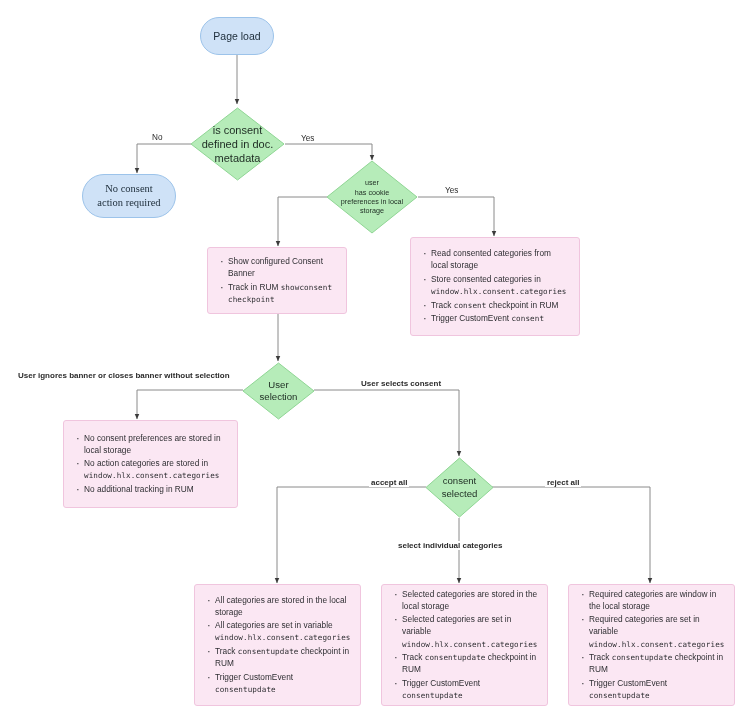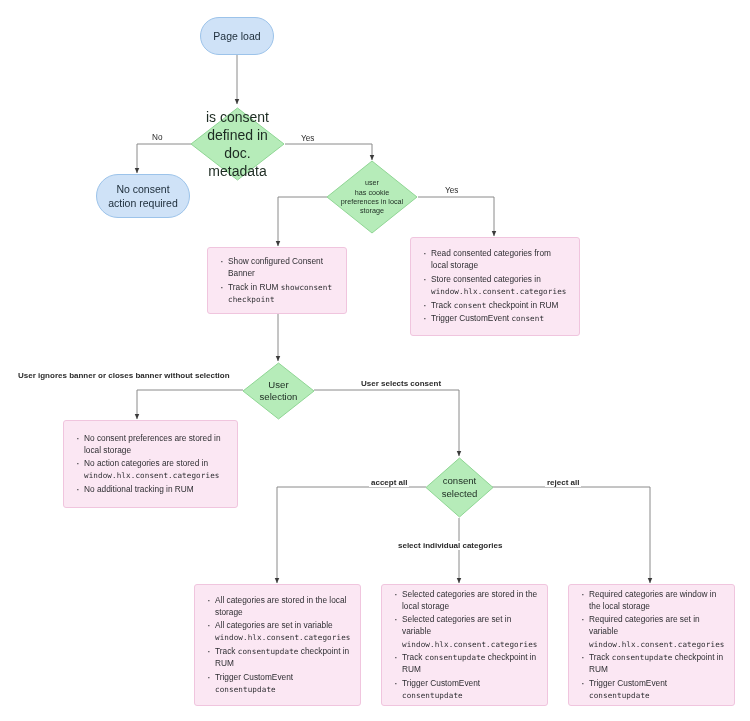--- a/index.html
+++ b/index.html
@@ -58,21 +58,21 @@
   .diamond-label {
     position: absolute;
     left: 0;
     top: 0;
     width: 100%;
     height: 100%;
     display: flex;
     align-items: center;
     justify-content: center;
     text-align: center;
-    font-size: 14px;
+    font-size: 11px;
     line-height: 1.3;
     color: #1d2b22;
     padding: 0 6px;
     box-sizing: border-box;
     white-space: pre-line;
   }
   .diamond-label.big {
     font-size: 9.6px;
   }
   
@@ -178,21 +178,21 @@
 
   <div class="diamond-wrap" style="left:190px; top:107px; width:95px; height:74px;">
     <svg class="diamond-shape" viewBox="0 0 95 74" preserveAspectRatio="none">
       <polygon points="47.5,1 94,37 47.5,73 1,37" fill="#b6ecb9" stroke="#8fd694" stroke-width="1"></polygon>
     </svg>
     <div class="diamond-label">is consent
 defined in doc.
 metadata</div>
   </div>
 
-  <div class="node stadium" style="left:96px; top:174px; width:94px; height:44px;">
+  <div class="node stadium" style="left:82px; top:174px; width:94px; height:44px;font-family:Liberation Serif, serif;">
     <span style="white-space:pre-line;">No consent
 action required</span>
   </div>
 
   <div class="diamond-wrap" style="left:326px; top:160px; width:92px; height:74px;">
     <svg class="diamond-shape" viewBox="0 0 92 74" preserveAspectRatio="none">
       <polygon points="46,1 91,37 46,73 1,37" fill="#b6ecb9" stroke="#8fd694" stroke-width="1"></polygon>
     </svg>
     <div class="diamond-label" style="font-size:7.2px; padding:0 3px;">user
 has cookie

